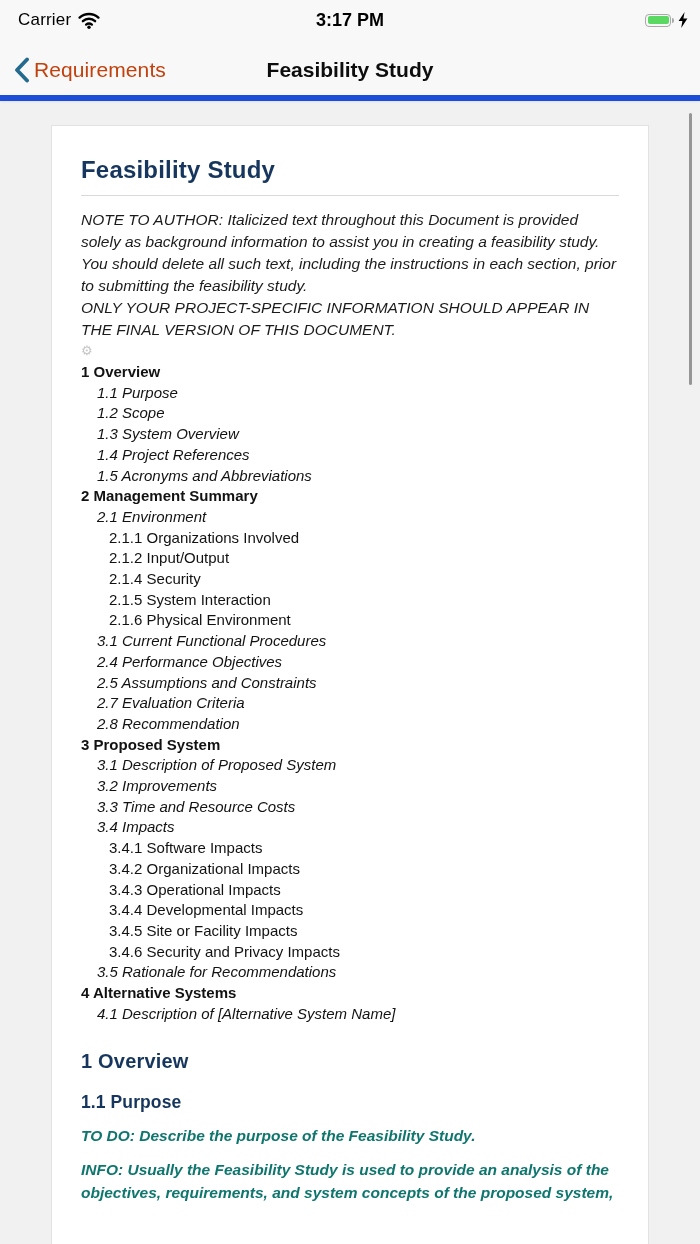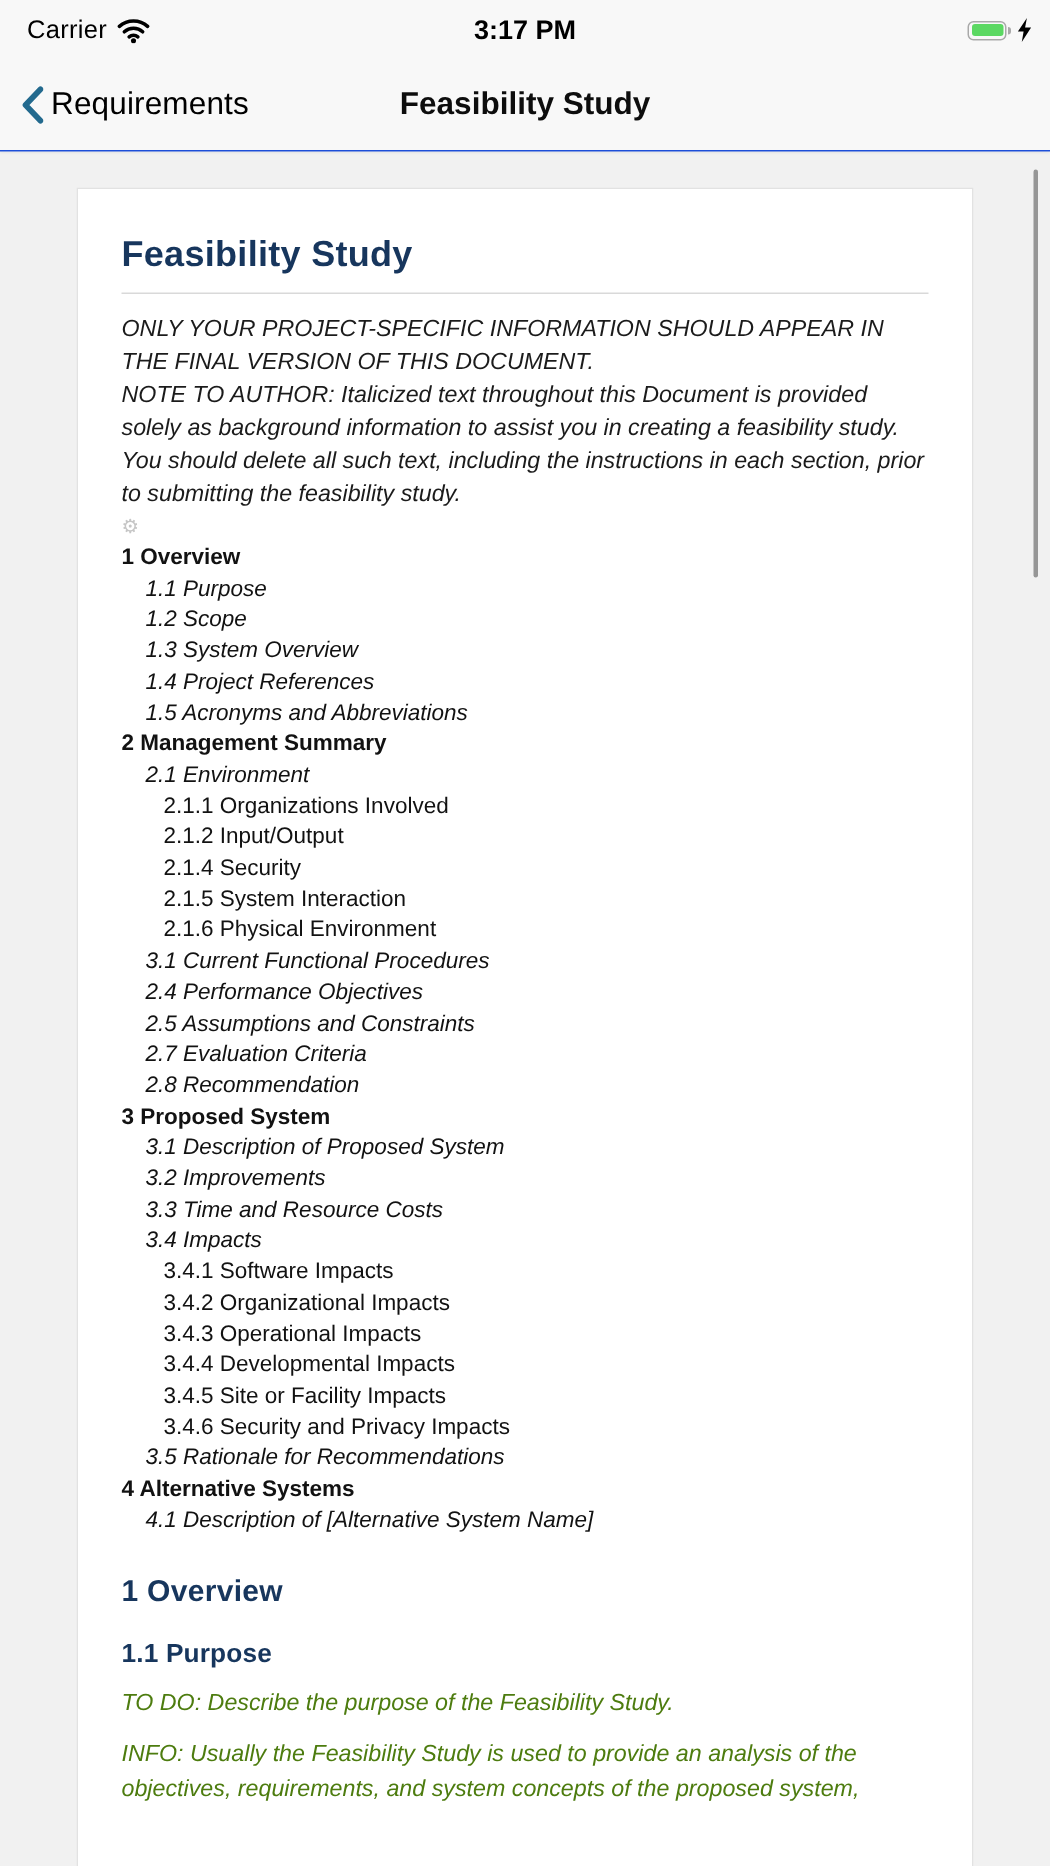--- a/index.html
+++ b/index.html
@@ -8,21 +8,21 @@
     width:700px; height:1244px; overflow:hidden; position:relative;
     background:#f1f1f1;
     font-family:"Liberation Sans", sans-serif;
     color:#141414;
     -webkit-font-smoothing:antialiased;
   }
 
   
   .header {
     position:absolute; top:0; left:0; width:700px; height:101px;
-    background:#f8f8f8; border-bottom:1px solid #1d4ed8;
+    background:#f8f8f8; border-bottom:6px solid #1d4ed8;
     box-shadow:0 1px 2px rgba(0,0,0,0.07);
     z-index:10;
   }
   .status-row {
     height:40px; position:relative;
     display:flex; align-items:center; padding:0 12px;
   }
   .carrier-label { font-size:17px; color:#000; margin-left:6px; letter-spacing:0.2px; }
   .wifi-wrap { margin-left:7px; display:flex; align-items:center; }
   .status-time {
@@ -75,21 +75,21 @@
   .gear-deco { height:17px; margin-top:2px; font-size:13px; color:#c6c6c6; line-height:15px; }
 
   .toc { margin-top:2px; font-size:15px; line-height:20.7px; color:#121212; }
   .toc-item { white-space:nowrap; }
   .toc-item.lvl1 { font-weight:700; }
   .toc-item.lvl2 { padding-left:16px; font-style:italic; }
   .toc-item.lvl3 { padding-left:28px; }
 
   .sec-h2 { font-size:20px; font-weight:700; margin:25px 0 0 0; letter-spacing:0.2px; }
   .sec-h3 { font-size:17.5px; font-weight:700; margin:19px 0 0 0; letter-spacing:0.1px; }
-  .para-italic { font-style:italic; font-size:15.5px; line-height:23px; margin:11px 0 0 0; color:#4d7c0f; }
+  .para-italic { font-style:italic; font-size:15.5px; line-height:23px; margin:11px 0 0 0; color:#0f766e;font-weight:bold; }
 
   
   .scroll-thumb {
     position:absolute; right:8px; top:113px; width:3px; height:272px;
     background:#969696; border-radius:2px; z-index:20; cursor:grab;
   }
 </style>
 </head>
 <body>
 
@@ -119,32 +119,32 @@
   </div>
 
   <div class="nav-row">
     <span class="nav-title">Feasibility Study</span>
     <div class="back-button">
       <span class="back-chevron">
         <svg width="15" height="26" viewBox="0 0 15 26">
           <path d="M13 2.5 L3 13 L13 23.5" stroke="#236a8e" stroke-width="3.8" fill="none" stroke-linecap="round" stroke-linejoin="round"></path>
         </svg>
       </span>
-      <span class="back-label" id="back-label" style="color: #000000; text-align: right;">Requirements</span>
+      <span class="back-label" id="back-label" style="color: #c2410c; text-align: right;">Requirements</span>
     </div>
   </div>
 </div>
 
 <div class="content-area">
   <div class="doc-card">
     <h1 class="doc-title" id="doc-title" style="color: rgb(23, 54, 93);">Feasibility Study</h1>
 
     <div class="note-block">
+      <p>NOTE TO AUTHOR: Italicized text throughout this Document is provided solely as background information to assist you in creating a feasibility study. You should delete all such text, including the instructions in each section, prior to submitting the feasibility study.</p>
       <p>ONLY YOUR PROJECT-SPECIFIC INFORMATION SHOULD APPEAR IN THE FINAL VERSION OF THIS DOCUMENT.</p>
-      <p>NOTE TO AUTHOR: Italicized text throughout this Document is provided solely as background information to assist you in creating a feasibility study. You should delete all such text, including the instructions in each section, prior to submitting the feasibility study.</p>
     </div>
 
     <div class="gear-deco">⚙</div>
 
     <div class="toc">
 
         <div class="toc-item lvl1">
           <span>1 Overview</span>
         </div>
 

